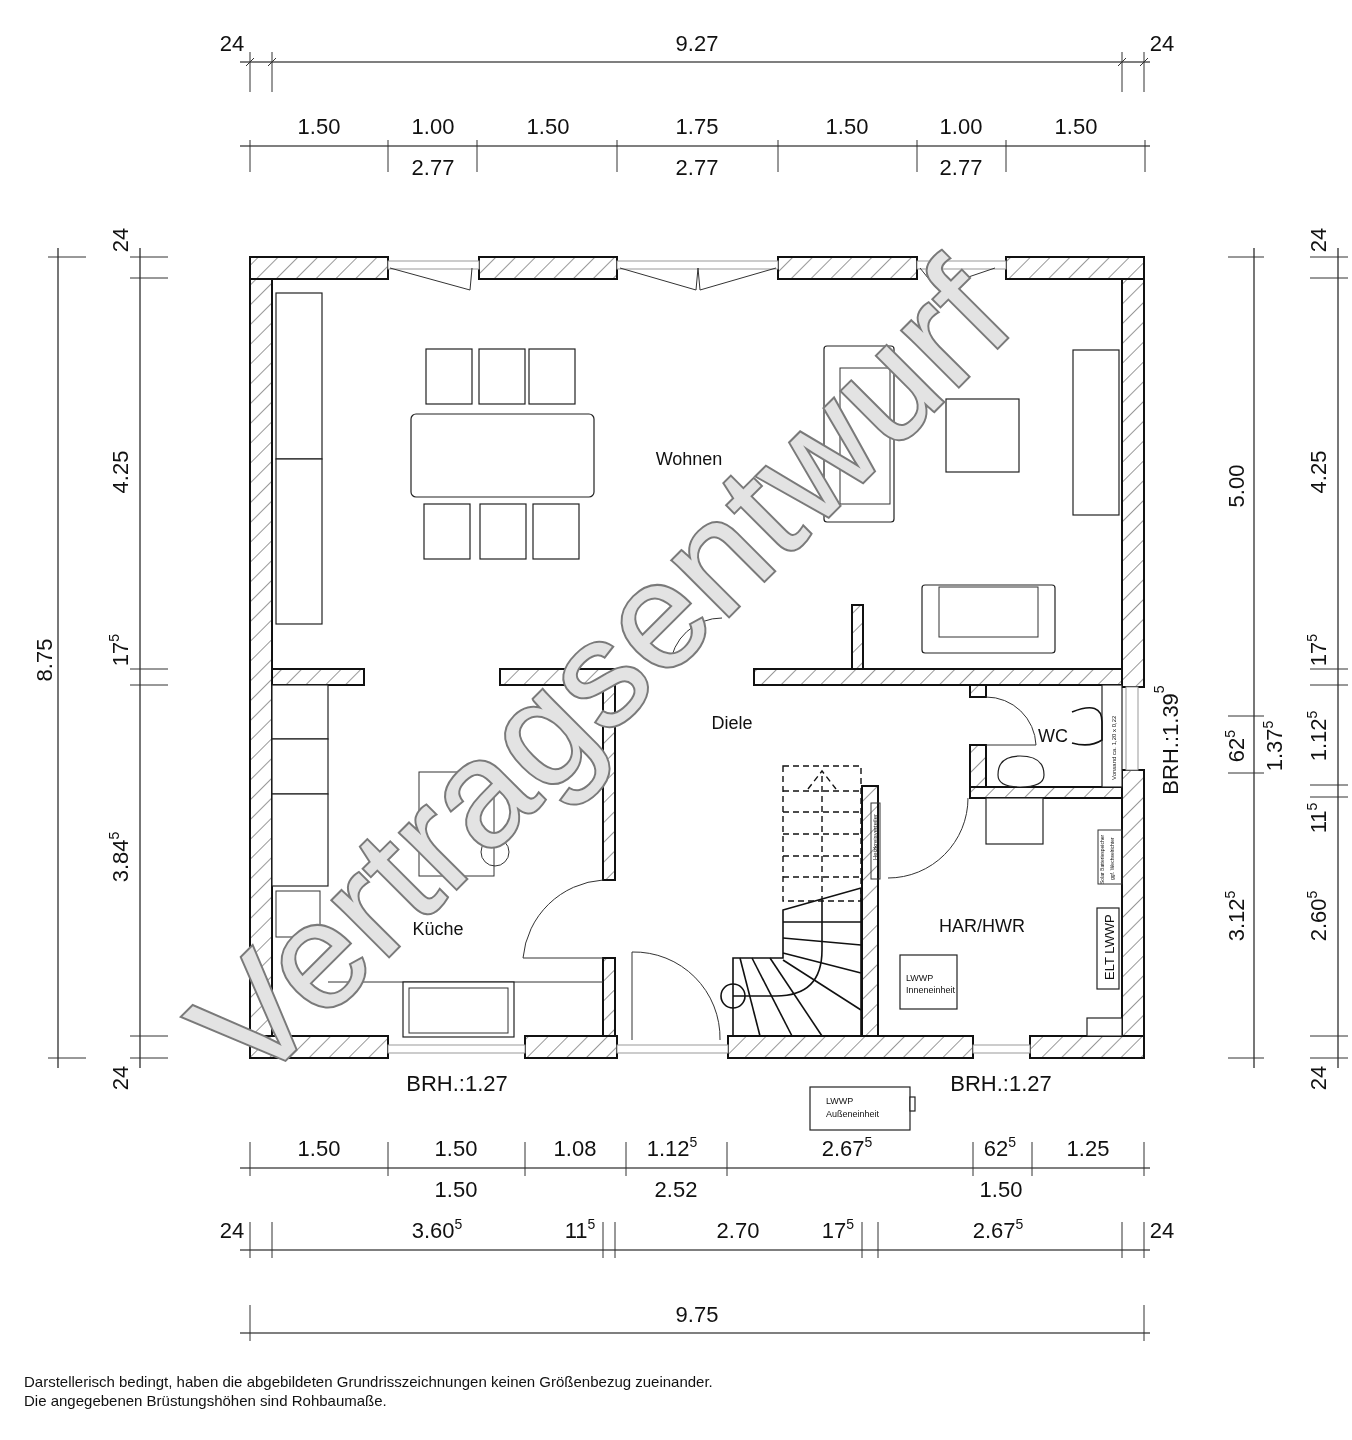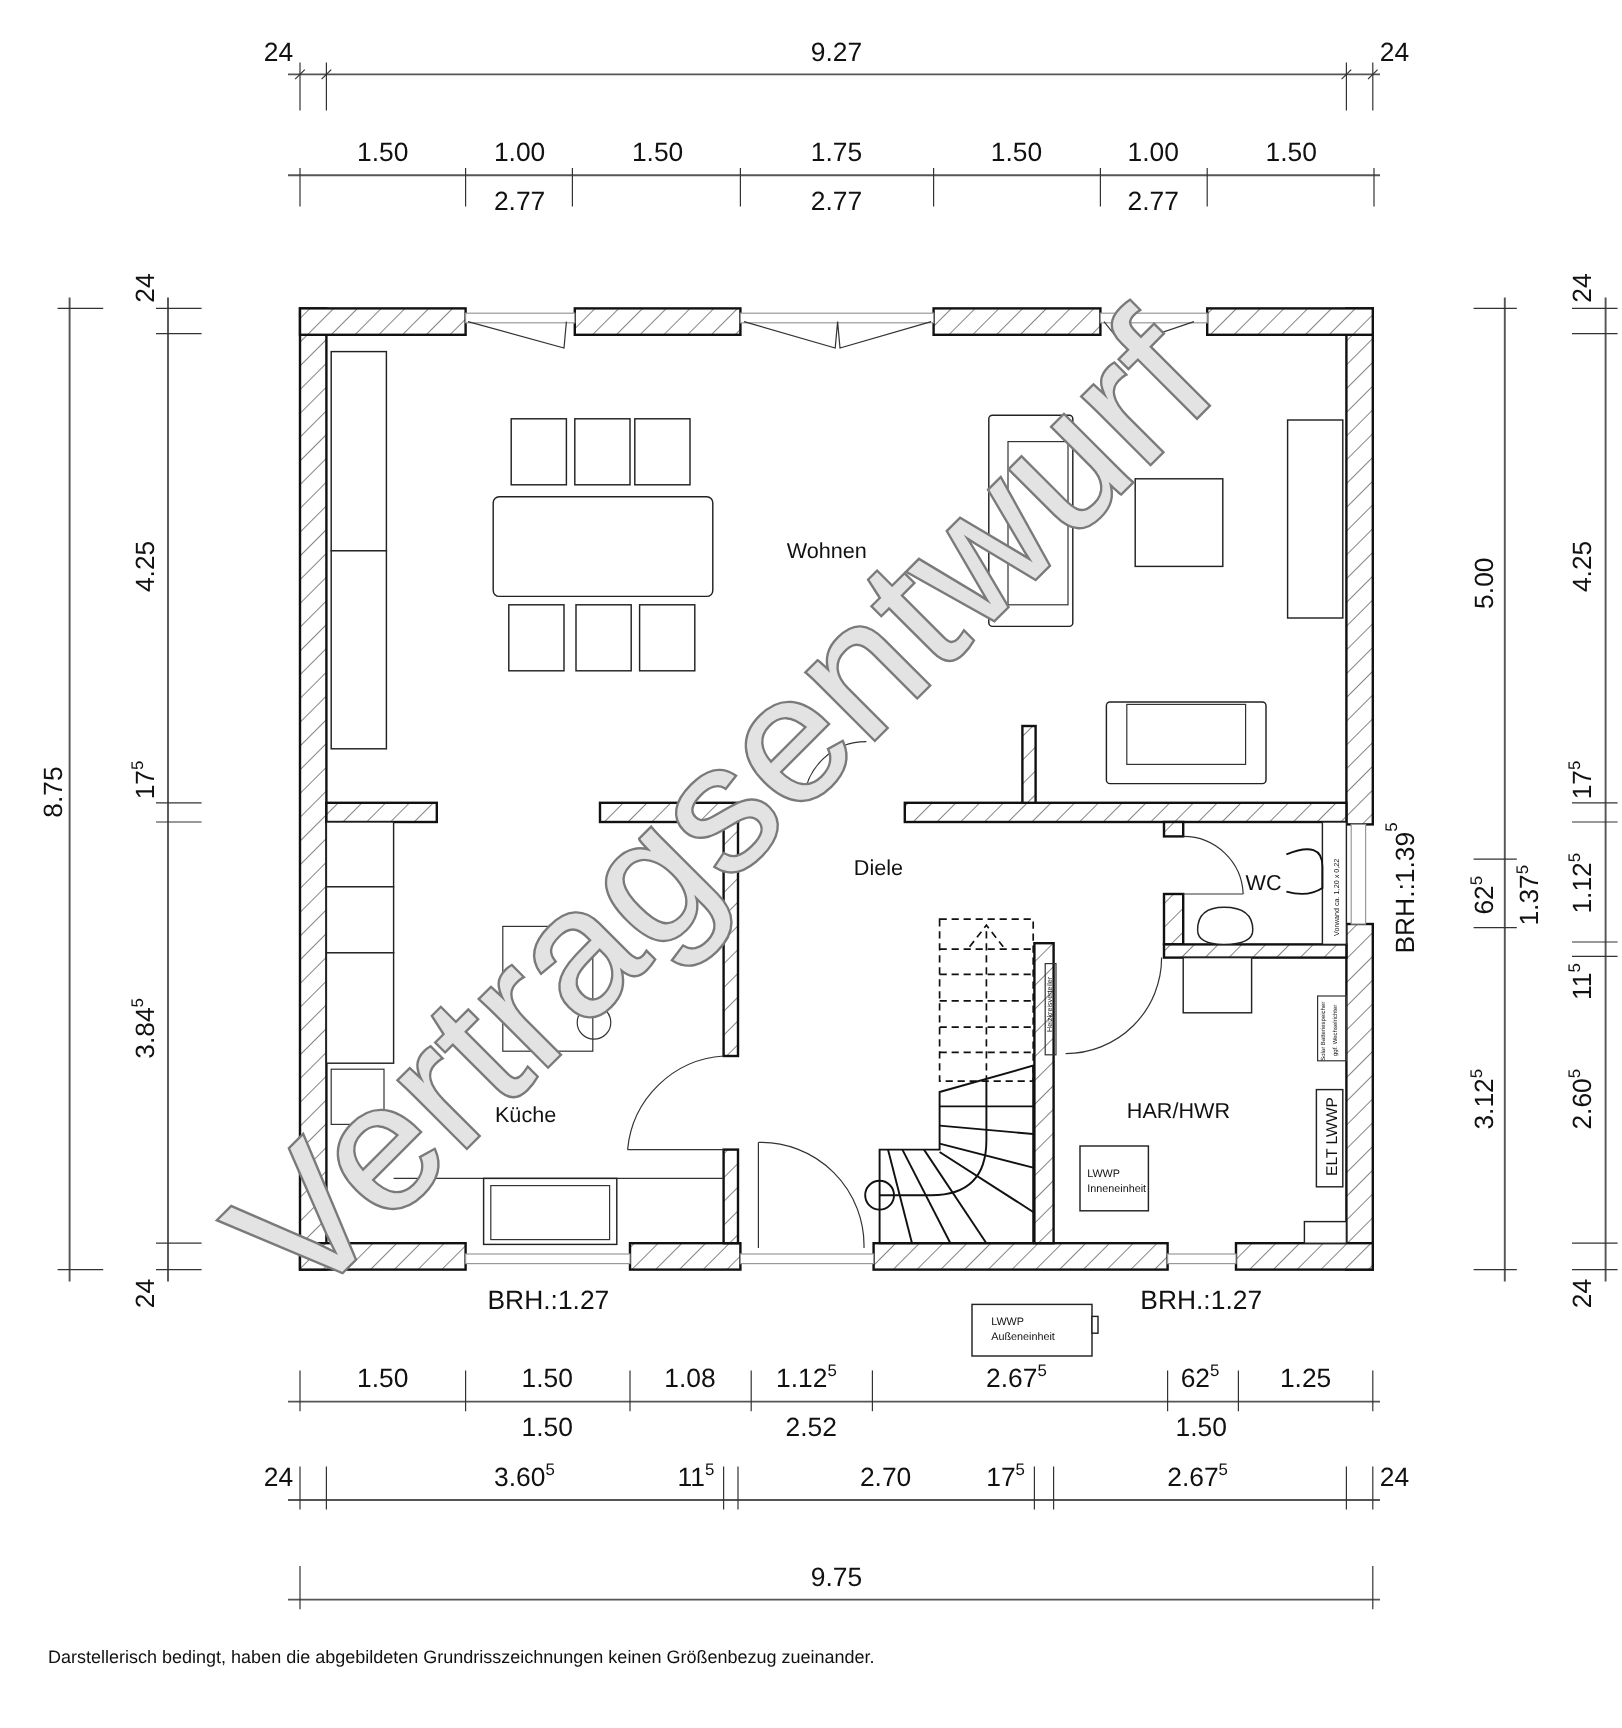--- a/index.html
+++ b/index.html
@@ -16,21 +16,21 @@
   .line { stroke: #555; stroke-width: 1.6; fill: none; }
   .tick { stroke: #333; stroke-width: 1; }
   .furn { fill: #fff; stroke: #222; stroke-width: 1.2; }
   .furn-thin { fill: none; stroke: #333; stroke-width: 1; }
   .win { fill: #fff; stroke: #999; stroke-width: 1; }
   .door-arc { fill: none; stroke: #333; stroke-width: 1; }
   .stair { fill: none; stroke: #111; stroke-width: 1.6; }
   .stair-dash { fill: none; stroke: #111; stroke-width: 1.4; stroke-dasharray: 6 4; }
   .watermark { font-family: "Liberation Sans", sans-serif; font-size: 150px; font-weight: normal;
                fill: #e3e3e3; stroke: #7a7a7a; stroke-width: 4; paint-order: stroke; letter-spacing: 2px; }
-  .notes { position: absolute; left: 40px; top: 1372px; font-size: 15px; line-height: 19px; color: #111; }
+  .notes { position: absolute; left: 24px; top: 1372px; font-size: 15px; line-height: 19px; color: #111; }
   .notes div { white-space: nowrap; }
 </style>
 </head>
 <body>
 
 <svg id="plan" width="1352" height="1440" viewBox="0 0 1352 1440" xmlns="http://www.w3.org/2000/svg">
   <defs>
     <pattern id="hatch" patternUnits="userSpaceOnUse" width="14" height="14" patternTransform="rotate(45)">
       <rect width="14" height="14" fill="#fff"></rect>
       <line x1="0" y1="0" x2="0" y2="14" stroke="#333" stroke-width="1"></line>
@@ -328,13 +328,14 @@
     <line class="tick" x1="250" y1="1305" x2="250" y2="1341"></line>
     <line class="tick" x1="1144" y1="1305" x2="1144" y2="1341"></line>
     <text class="dim" x="697" y="1322" text-anchor="middle">9.75</text>
   </g>
 
   <text class="watermark" transform="translate(255,1090) rotate(-45)">Vertragsentwurf</text>
 </svg>
 
 <div class="notes">
   <div>Darstellerisch bedingt, haben die abgebildeten Grundrisszeichnungen keinen Größenbezug zueinander.</div>
+  <div>Die angegebenen Brüstungshöhen sind Rohbaumaße.</div>
 </div>
 
 </body></html>

